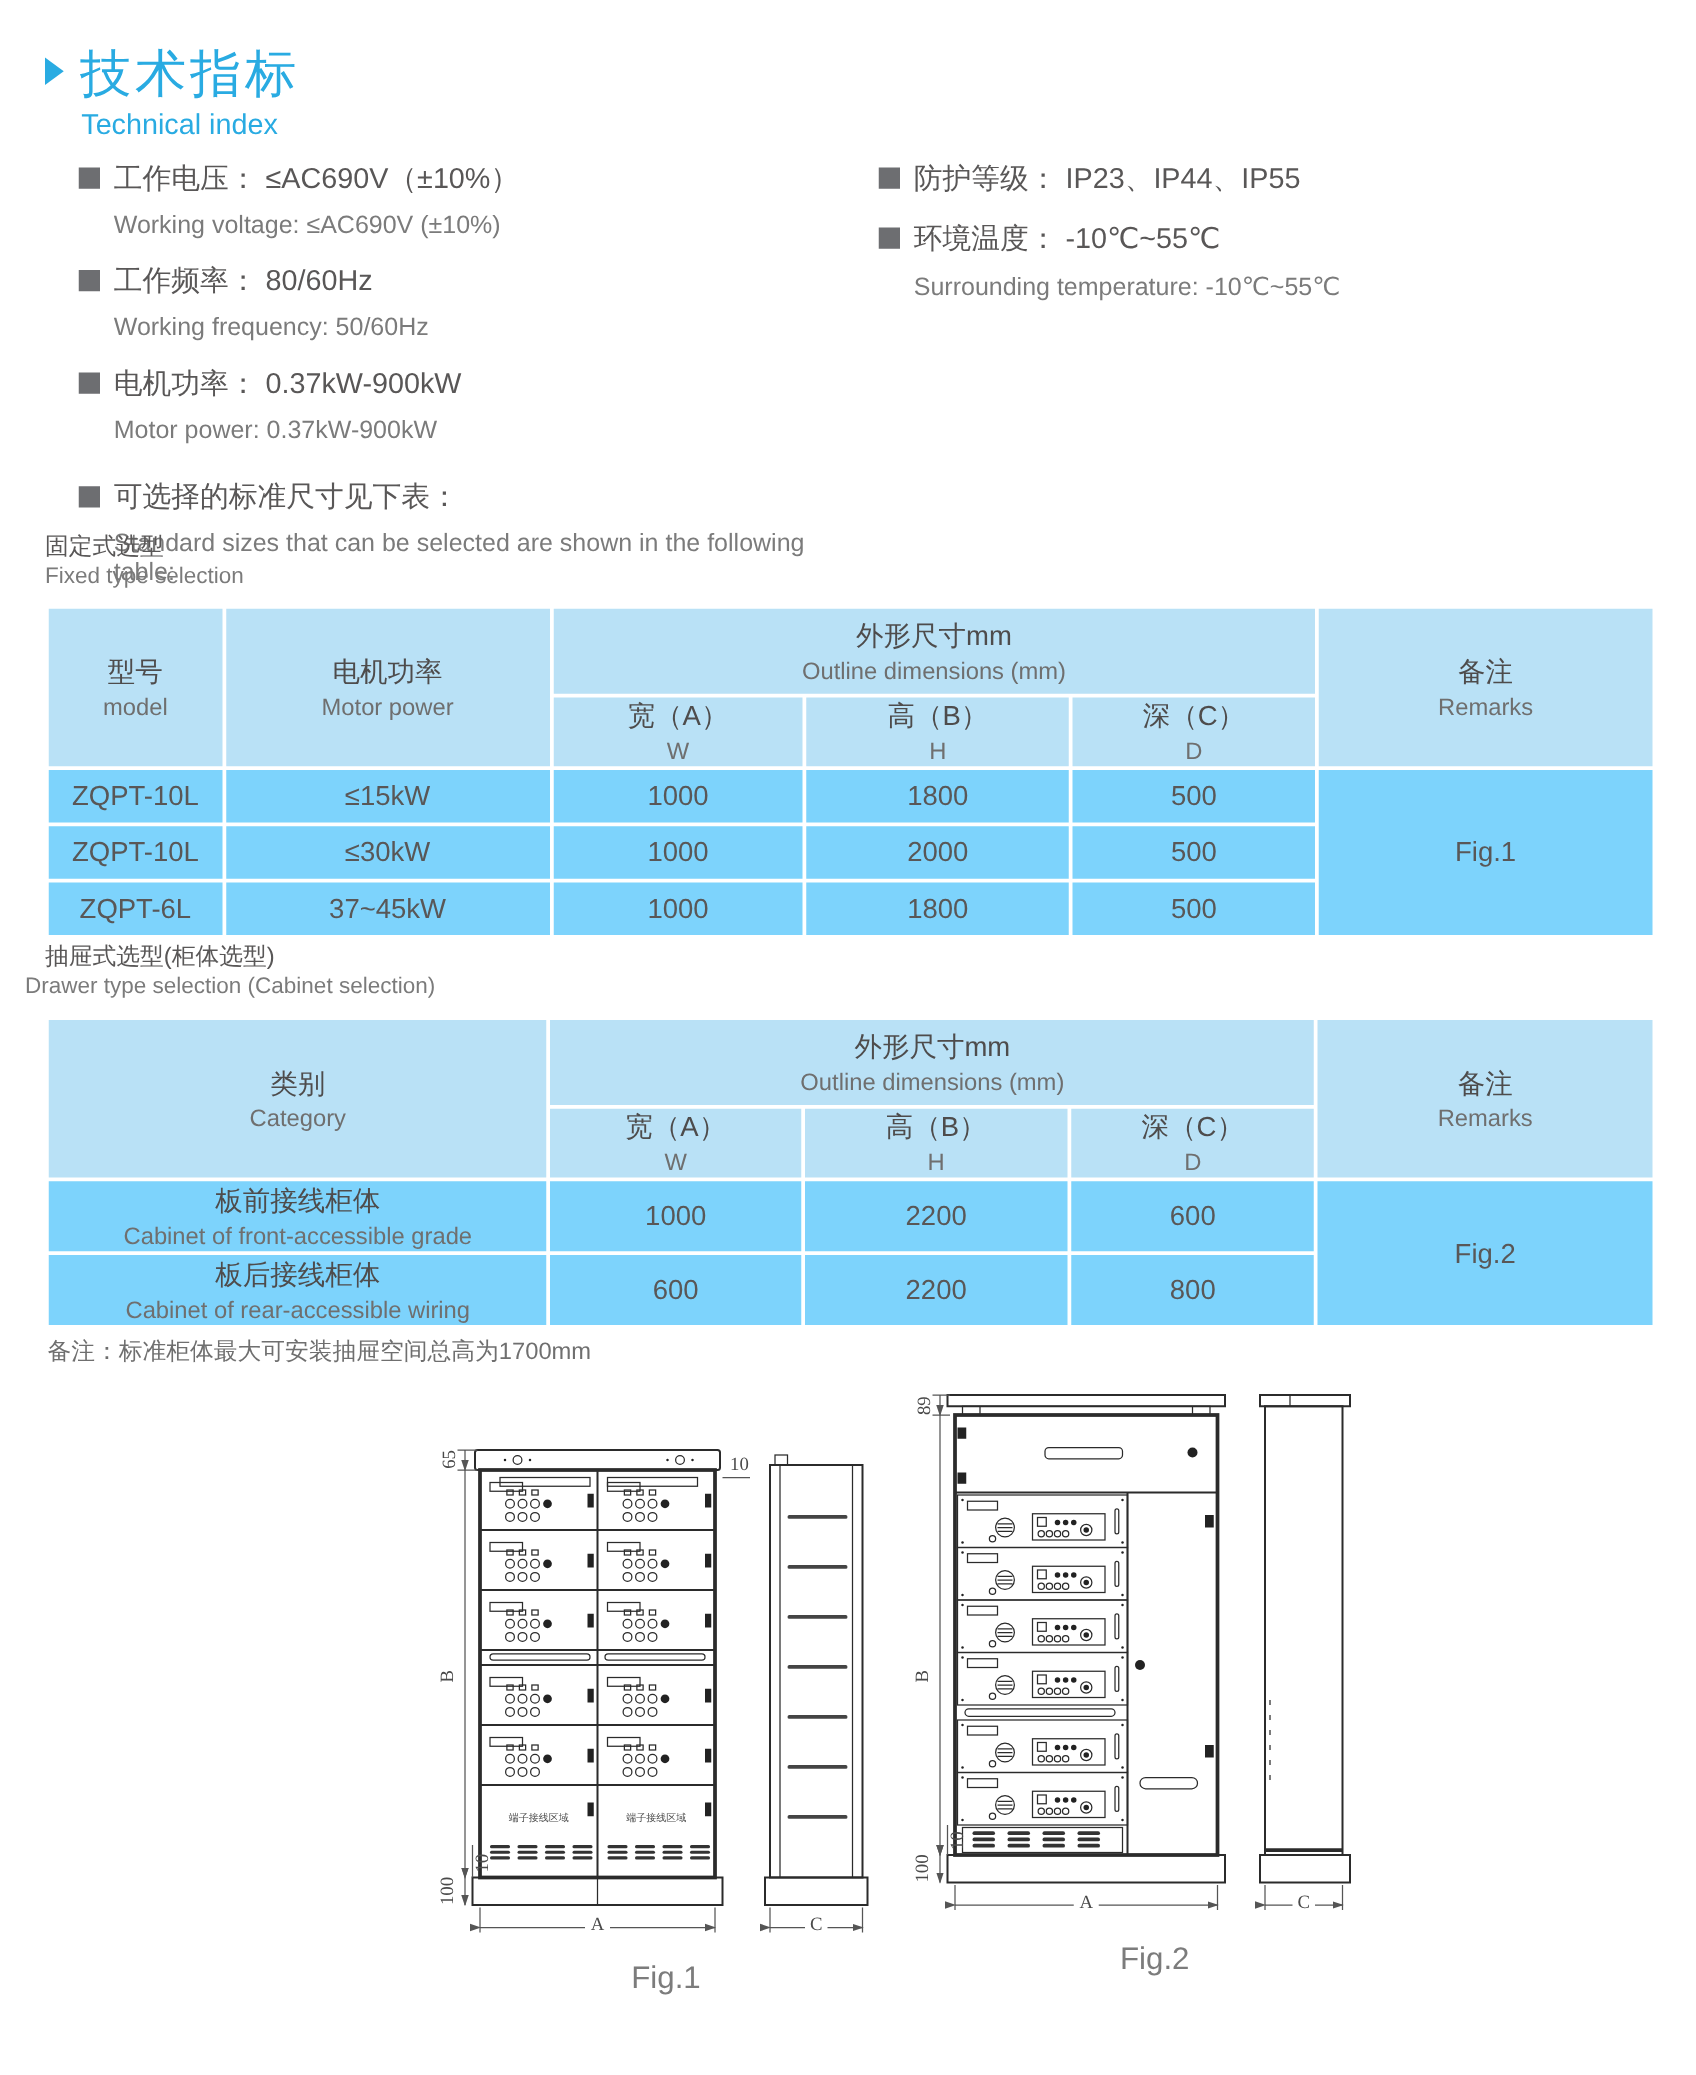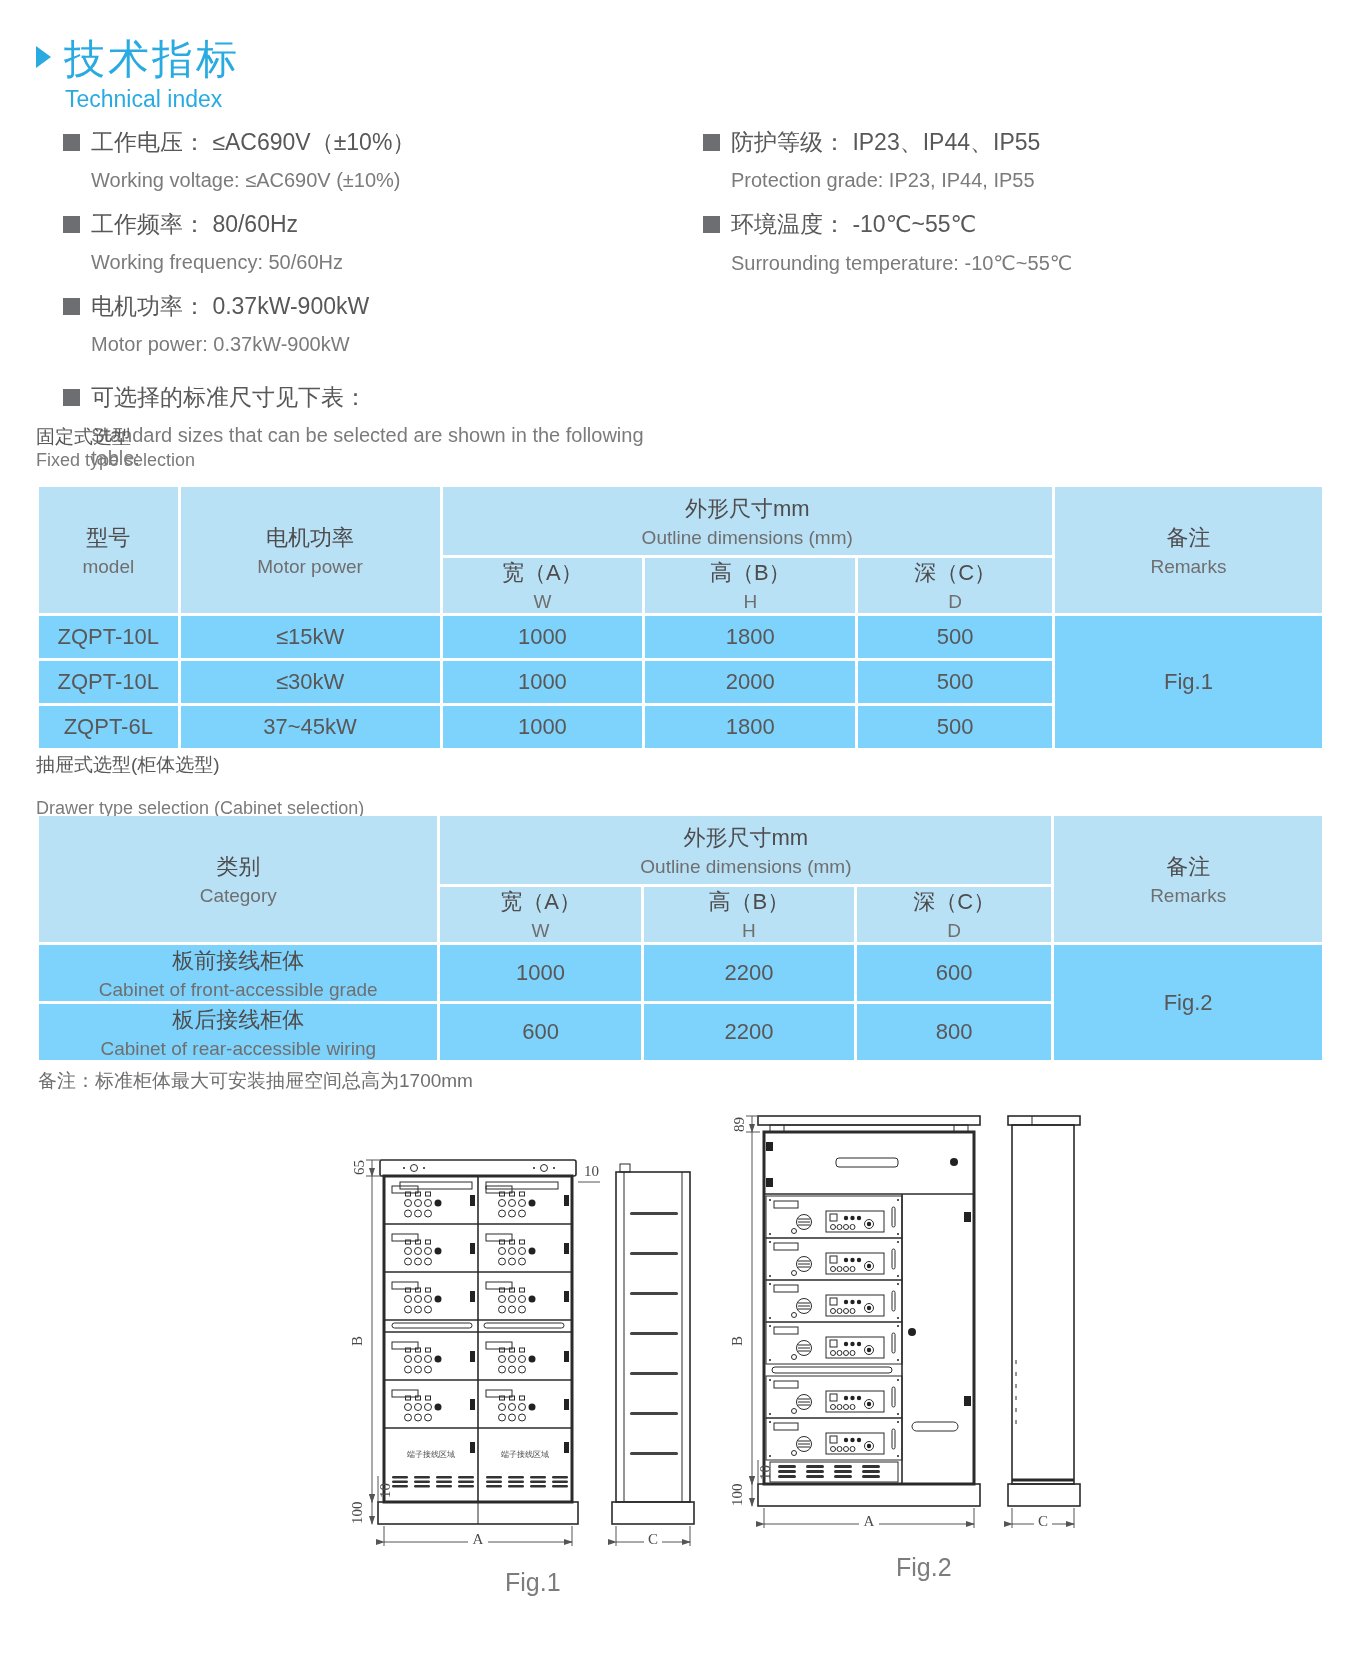--- a/index.html
+++ b/index.html
@@ -93,21 +93,20 @@
       <div class="spec-en">Standard sizes that can be selected are shown in the following table:</div>
     </div>
   </div>
 
   <div class="specs-right">
     <div class="spec">
       <div class="spec-zh">
           <span class="bullet"></span>
         <span>防护等级： IP23、IP44、IP55</span>
         </div>
-      <div class="spec-en">Protection grade: IP23, IP44, IP55</div>
     </div>
     <div class="spec">
       <div class="spec-zh">
           <span class="bullet"></span>
         <span>环境温度： -10℃~55℃</span>
         </div>
       <div class="spec-en">Surrounding temperature: -10℃~55℃</div>
     </div>
   </div>
 
@@ -175,21 +174,21 @@
       <td class="bd">ZQPT-6L</td>
       <td class="bd">37~45kW</td>
       <td class="bd">1000</td>
       <td class="bd">1800</td>
       <td class="bd">500</td>
     </tr>
   </tbody>
     </table>
 
   <div class="sec-zh" style="left:36px;top:752px;">抽屉式选型(柜体选型)</div>
-  <div class="sec-en" style="left:36px;top:778px;margin-top:20px;">Drawer type selection (Cabinet selection)</div>
+  <div class="sec-en" style="left:20px;top:778px;">Drawer type selection (Cabinet selection)</div>
 
   <table class="spec-table" style="top:813px;">
     <colgroup>
       <col style="width:390px">
         <col style="width:196px">
         <col style="width:206px">
       <col style="width:190px">
         <col style="width:262px">
     </colgroup>
     <tbody>

